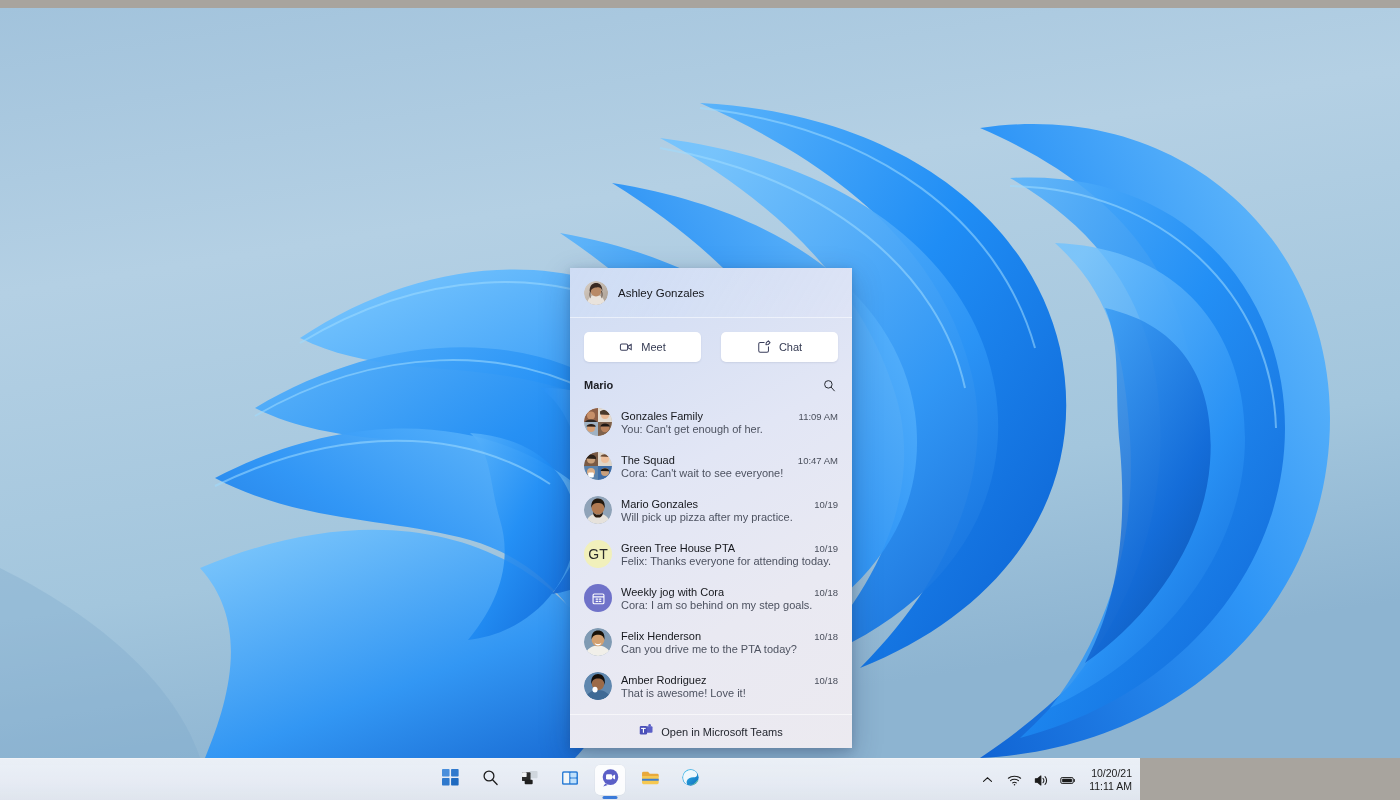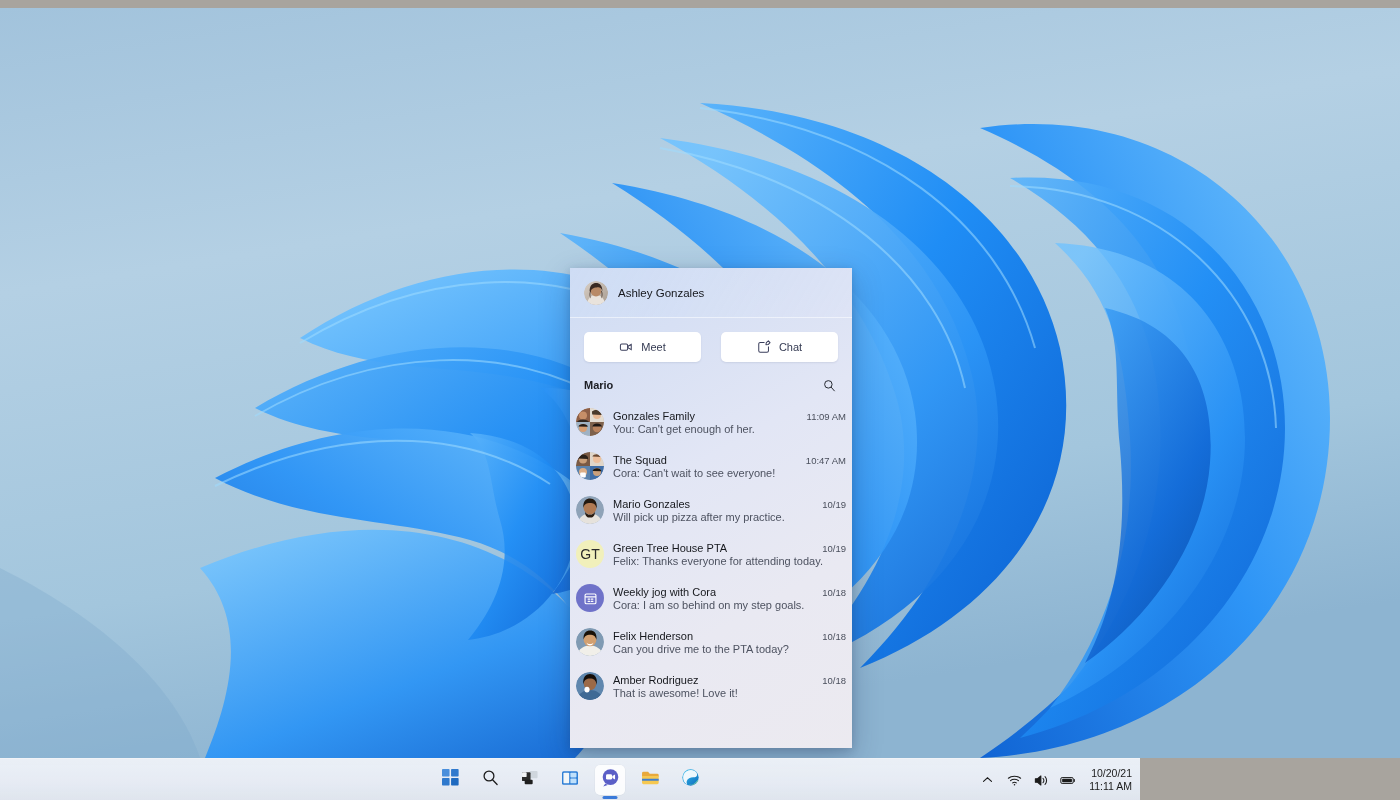--- a/index.html
+++ b/index.html
@@ -80,21 +80,21 @@
   }
   .action-btn svg { display: block; }
 
   #recent-bar {
     display: flex; align-items: center; justify-content: space-between;
     padding: 4px 14px 6px 14px;
   }
   #recent-label { font-size: 11px; font-weight: bold; color: #1c1e24; }
   #recent-search { width: 18px; height: 18px; display: flex; align-items: center; justify-content: center; cursor: default; }
 
-  #chat-list { flex: 1 1 auto; overflow: hidden; padding: 0 0; }
+  #chat-list { flex: 1 1 auto; overflow: hidden; padding: 0 8px; }
   .chat-item {
     display: flex; align-items: center; gap: 9px;
     padding: 5px 6px; border-radius: 5px; cursor: default;
     height: 44px;
   }
   .chat-avatar {
     width: 28px; height: 28px; border-radius: 50%; flex: 0 0 28px;
     overflow: hidden; position: relative;
     display: flex; align-items: center; justify-content: center;
     font-size: 14px; font-weight: normal;
@@ -423,20 +423,32 @@
         <div class="chat-row1">
           <span class="chat-title">Amber Rodriguez</span>
           <span class="chat-time">10/18</span>
         </div>
         <div class="chat-preview">That is awesome! Love it!</div>
       </div>
     </div>
 
   </div>
 
+  <div id="panel-footer">
+    <span>
+      <svg width="14" height="13" viewBox="0 0 16 15">
+        <rect x="8.4" y="2.6" width="7.1" height="7.6" rx="1.2" fill="#5b5fc7"></rect>
+        <circle cx="12.2" cy="1.6" r="1.5" fill="#5b5fc7"></circle>
+        <rect x="0.8" y="2.2" width="8.4" height="10" rx="1.4" fill="#4b50b8"></rect>
+        <rect x="2.3" y="4.5" width="5.4" height="1.2" fill="#ffffff"></rect>
+        <rect x="4.4" y="4.5" width="1.3" height="5.6" fill="#ffffff"></rect>
+      </svg>
+    </span>
+    <span>Open in Microsoft Teams</span>
+  </div>
 </div>
 
 <div id="taskbar">
   <div id="taskbar-center">
 
     <div class="tb-btn">
       <span>
         <svg width="17" height="17" viewBox="0 0 18 18">
           <rect x="0" y="0" width="8" height="8" rx="0.8" fill="#4a8fdc"></rect>
           <rect x="9.6" y="0" width="8" height="8" rx="0.8" fill="#2f79cd"></rect>

